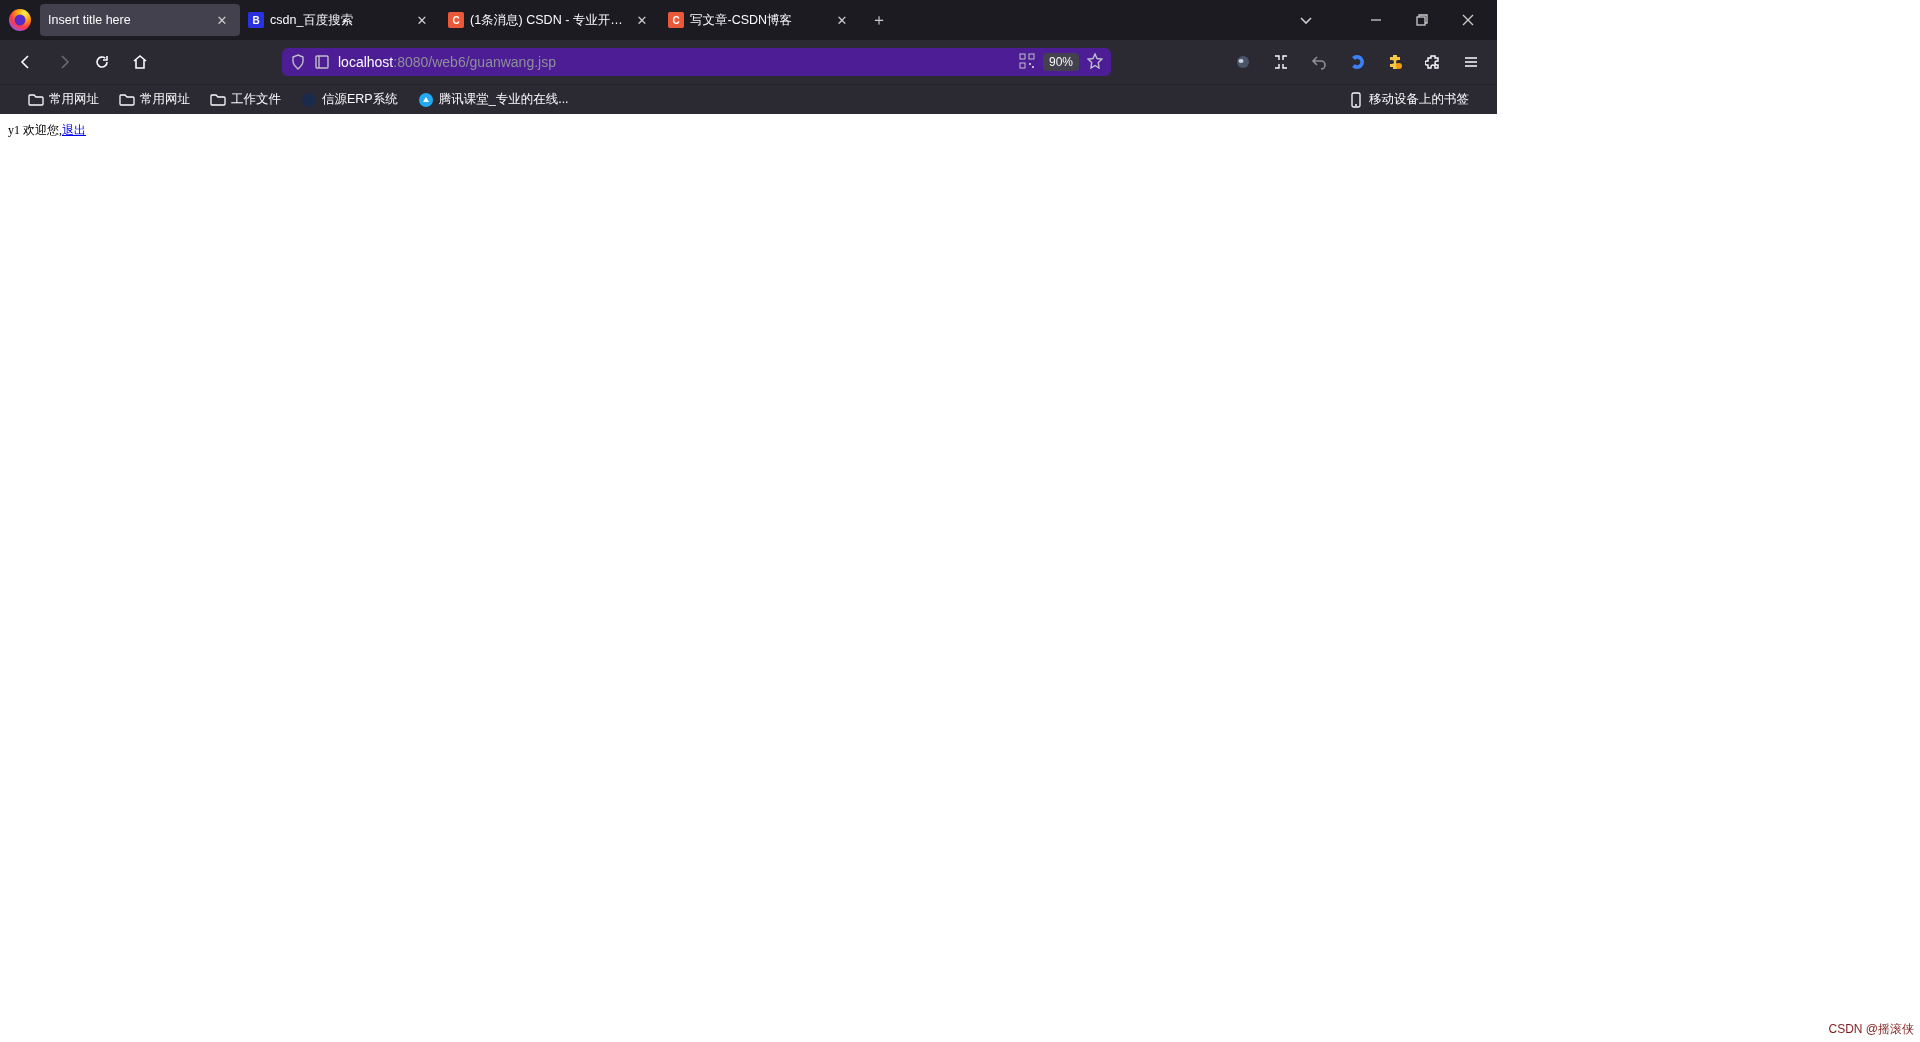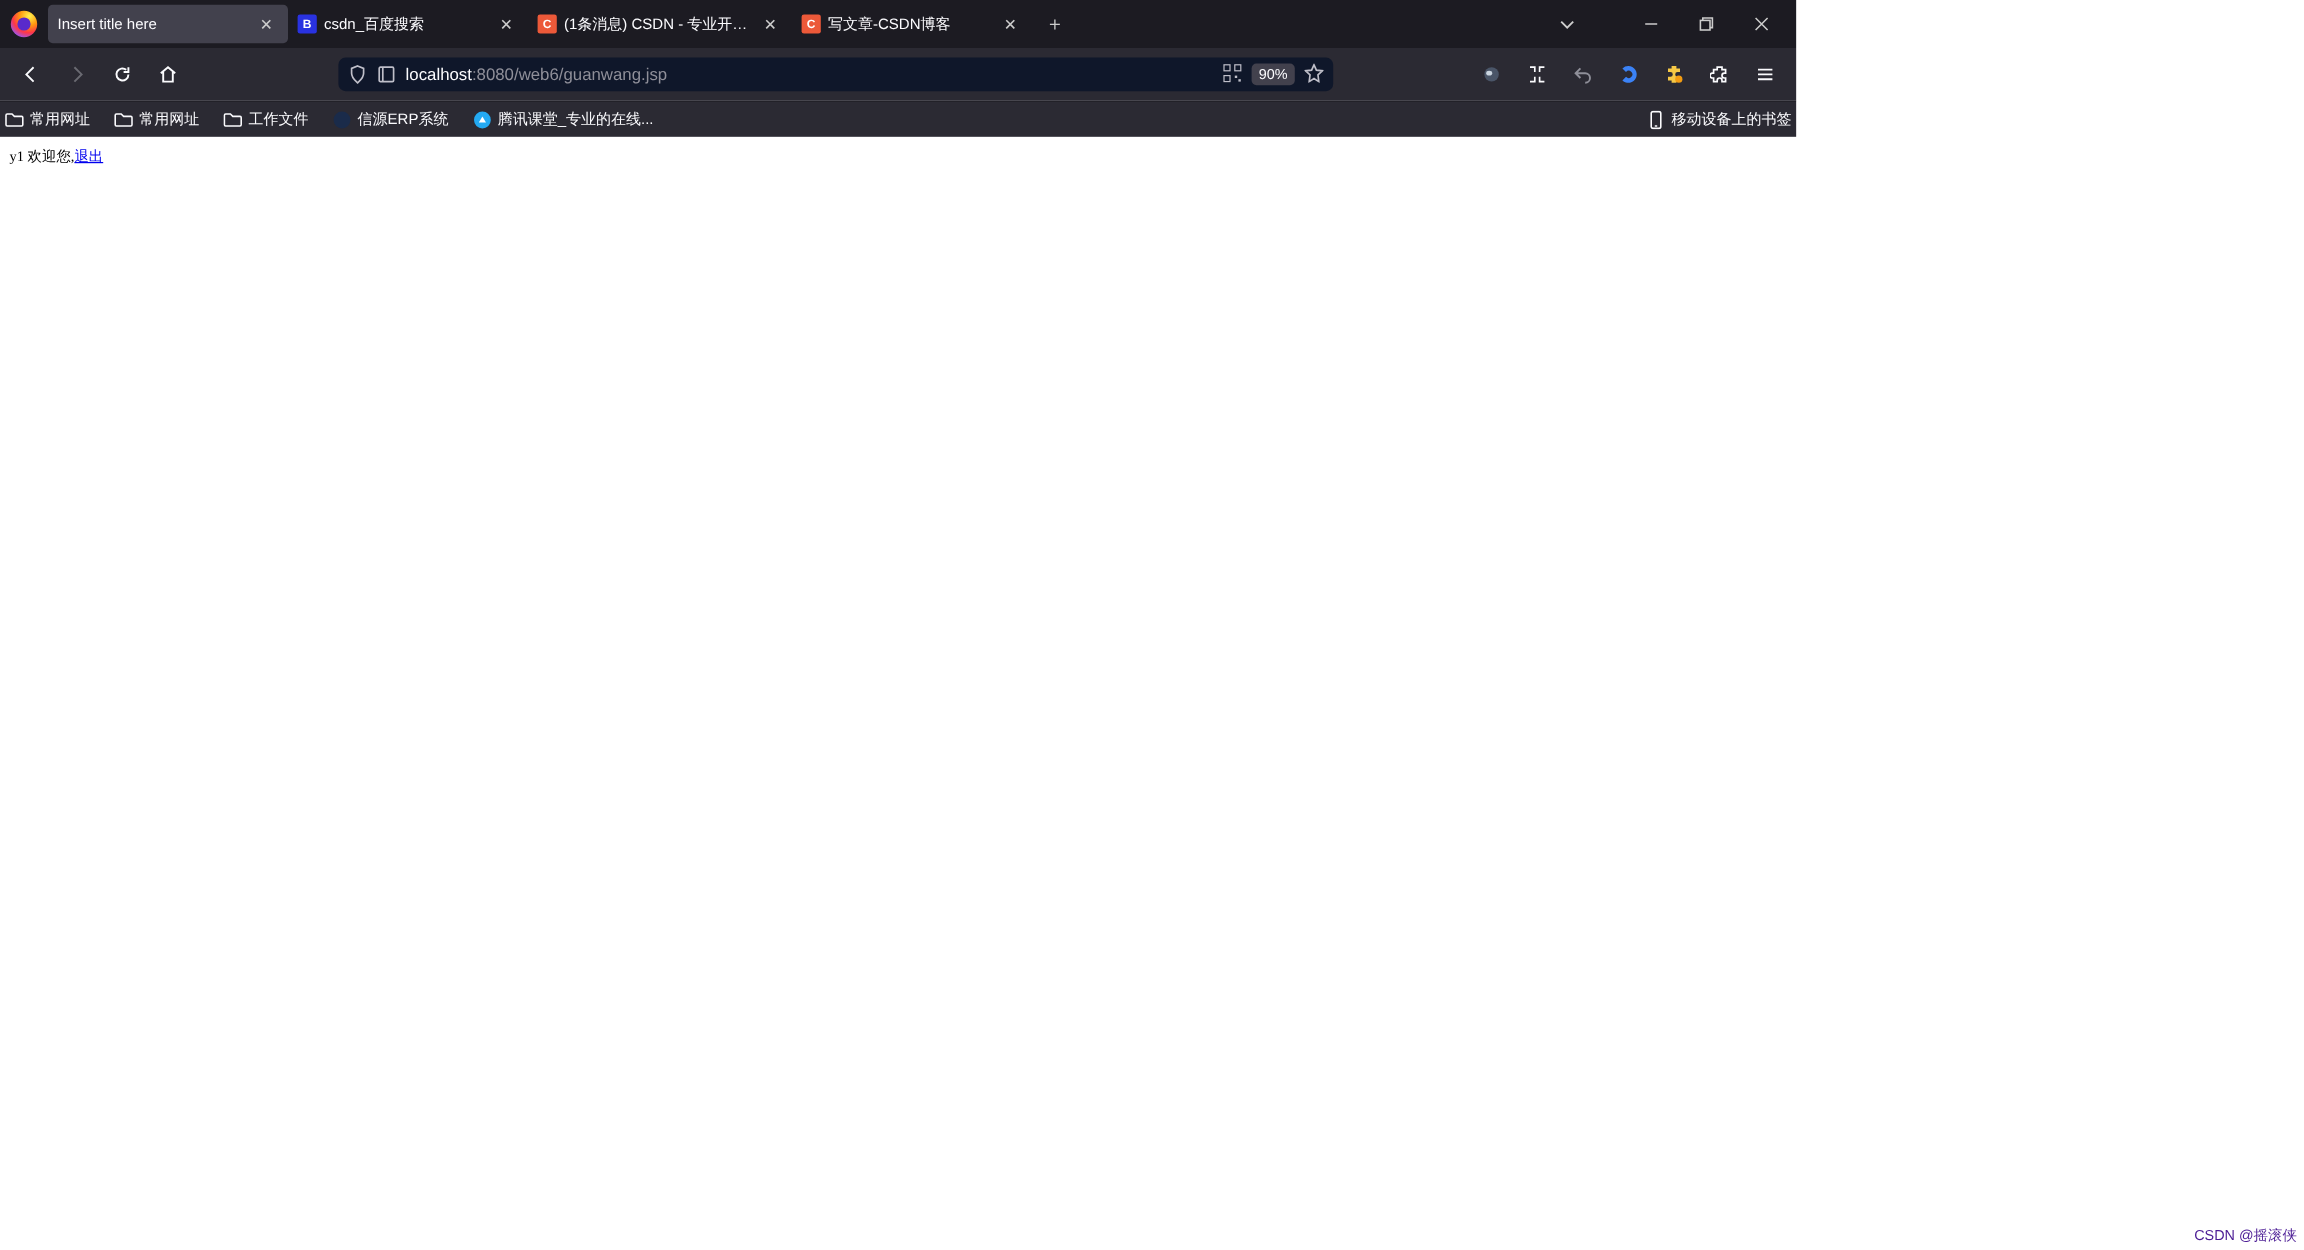--- a/index.html
+++ b/index.html
@@ -17,36 +17,36 @@
 .fav-baidu { background: #2932e1; color: #fff; }
 .fav-csdn { background: #ec5939; color: #fff; }
 .newtab { width: 30px; height: 30px; display: flex; align-items: center; justify-content: center; color: #ccc; font-size: 16px; margin-left: 4px; border-radius: 4px; }
 .tabs-chevron { width: 30px; height: 30px; display:flex; align-items:center; justify-content:center; color:#ccc; margin-left:auto; }
 .winbtns { display: flex; gap: 16px; margin-left: 40px; padding-right: 6px; }
 .winbtn { width: 30px; height: 30px; display: flex; align-items: center; justify-content: center; color: #ccc; cursor: pointer; }
 
 .navbar { height: 44px; background: #2b2a33; display: flex; align-items: center; padding: 0 10px; gap: 6px; }
 .navbtn { width: 32px; height: 32px; display: flex; align-items: center; justify-content: center; color: #fbfbfe; border-radius: 4px; cursor: pointer; }
 .navbtn.disabled { color: #6a6a72; }
-.urlbar { flex: 1; height: 28px; background: #0f172a; border-radius: 6px; display: flex; align-items: center; padding: 0 8px; margin: 0 110px 0 120px; gap: 8px; }
+.urlbar { flex: 1; height: 28px; background: #4c1d95; border-radius: 6px; display: flex; align-items: center; padding: 0 8px; margin: 0 110px 0 120px; gap: 8px; }
 .url-icons-left { display: flex; gap: 8px; align-items: center; color: #bfbfc9; }
 .url-text { flex: 1; color: #fbfbfe; font-size: 14px; }
 .url-text .dim { color: #8f8f99; }
 .url-right { display: flex; gap: 8px; }
 .zoom-badge { background: #42414d; padding: 2px 6px; border-radius: 4px; color: #fbfbfe; font-size: 12px; }
 .nav-right-icons { display: flex; gap: 6px; align-items: center; }
 
-.bookmarkbar { height: 30px; background: #2b2a33; display: flex; align-items: center; padding: 0 0; gap: 12px; border-top: 1px solid rgba(0,0,0,.2); }
+.bookmarkbar { height: 30px; background: #2b2a33; display: flex; align-items: center; padding: 0 24px; gap: 12px; border-top: 1px solid rgba(0,0,0,.2); }
 .bookmark { display: flex; align-items: center; gap: 5px; color: #fbfbfe; font-size: 12.5px; cursor: pointer; padding: 4px 4px; border-radius: 3px; }
 .bm-right { margin-left: auto; }
 
 .page { padding: 8px 8px; font-family: "SimSun", serif; font-size: 12px; color: #000; }
 .page a { color: #0000ee; text-decoration: underline; cursor: pointer; }
 
-.watermark { position: fixed; right: 6px; bottom: 4px; color: #4c1d95; font-size: 12px; font-family: sans-serif; }
+.watermark { position: fixed; right: 6px; bottom: 4px; color: #7f1d1d; font-size: 12px; font-family: sans-serif; }
 
 .icon { width: 16px; height: 16px; display: inline-block; }
 </style>
 </head>
 <body>
 
 <div class="titlebar">
   <div class="ff-logo">
     <svg viewBox="0 0 24 24">
         <defs>

